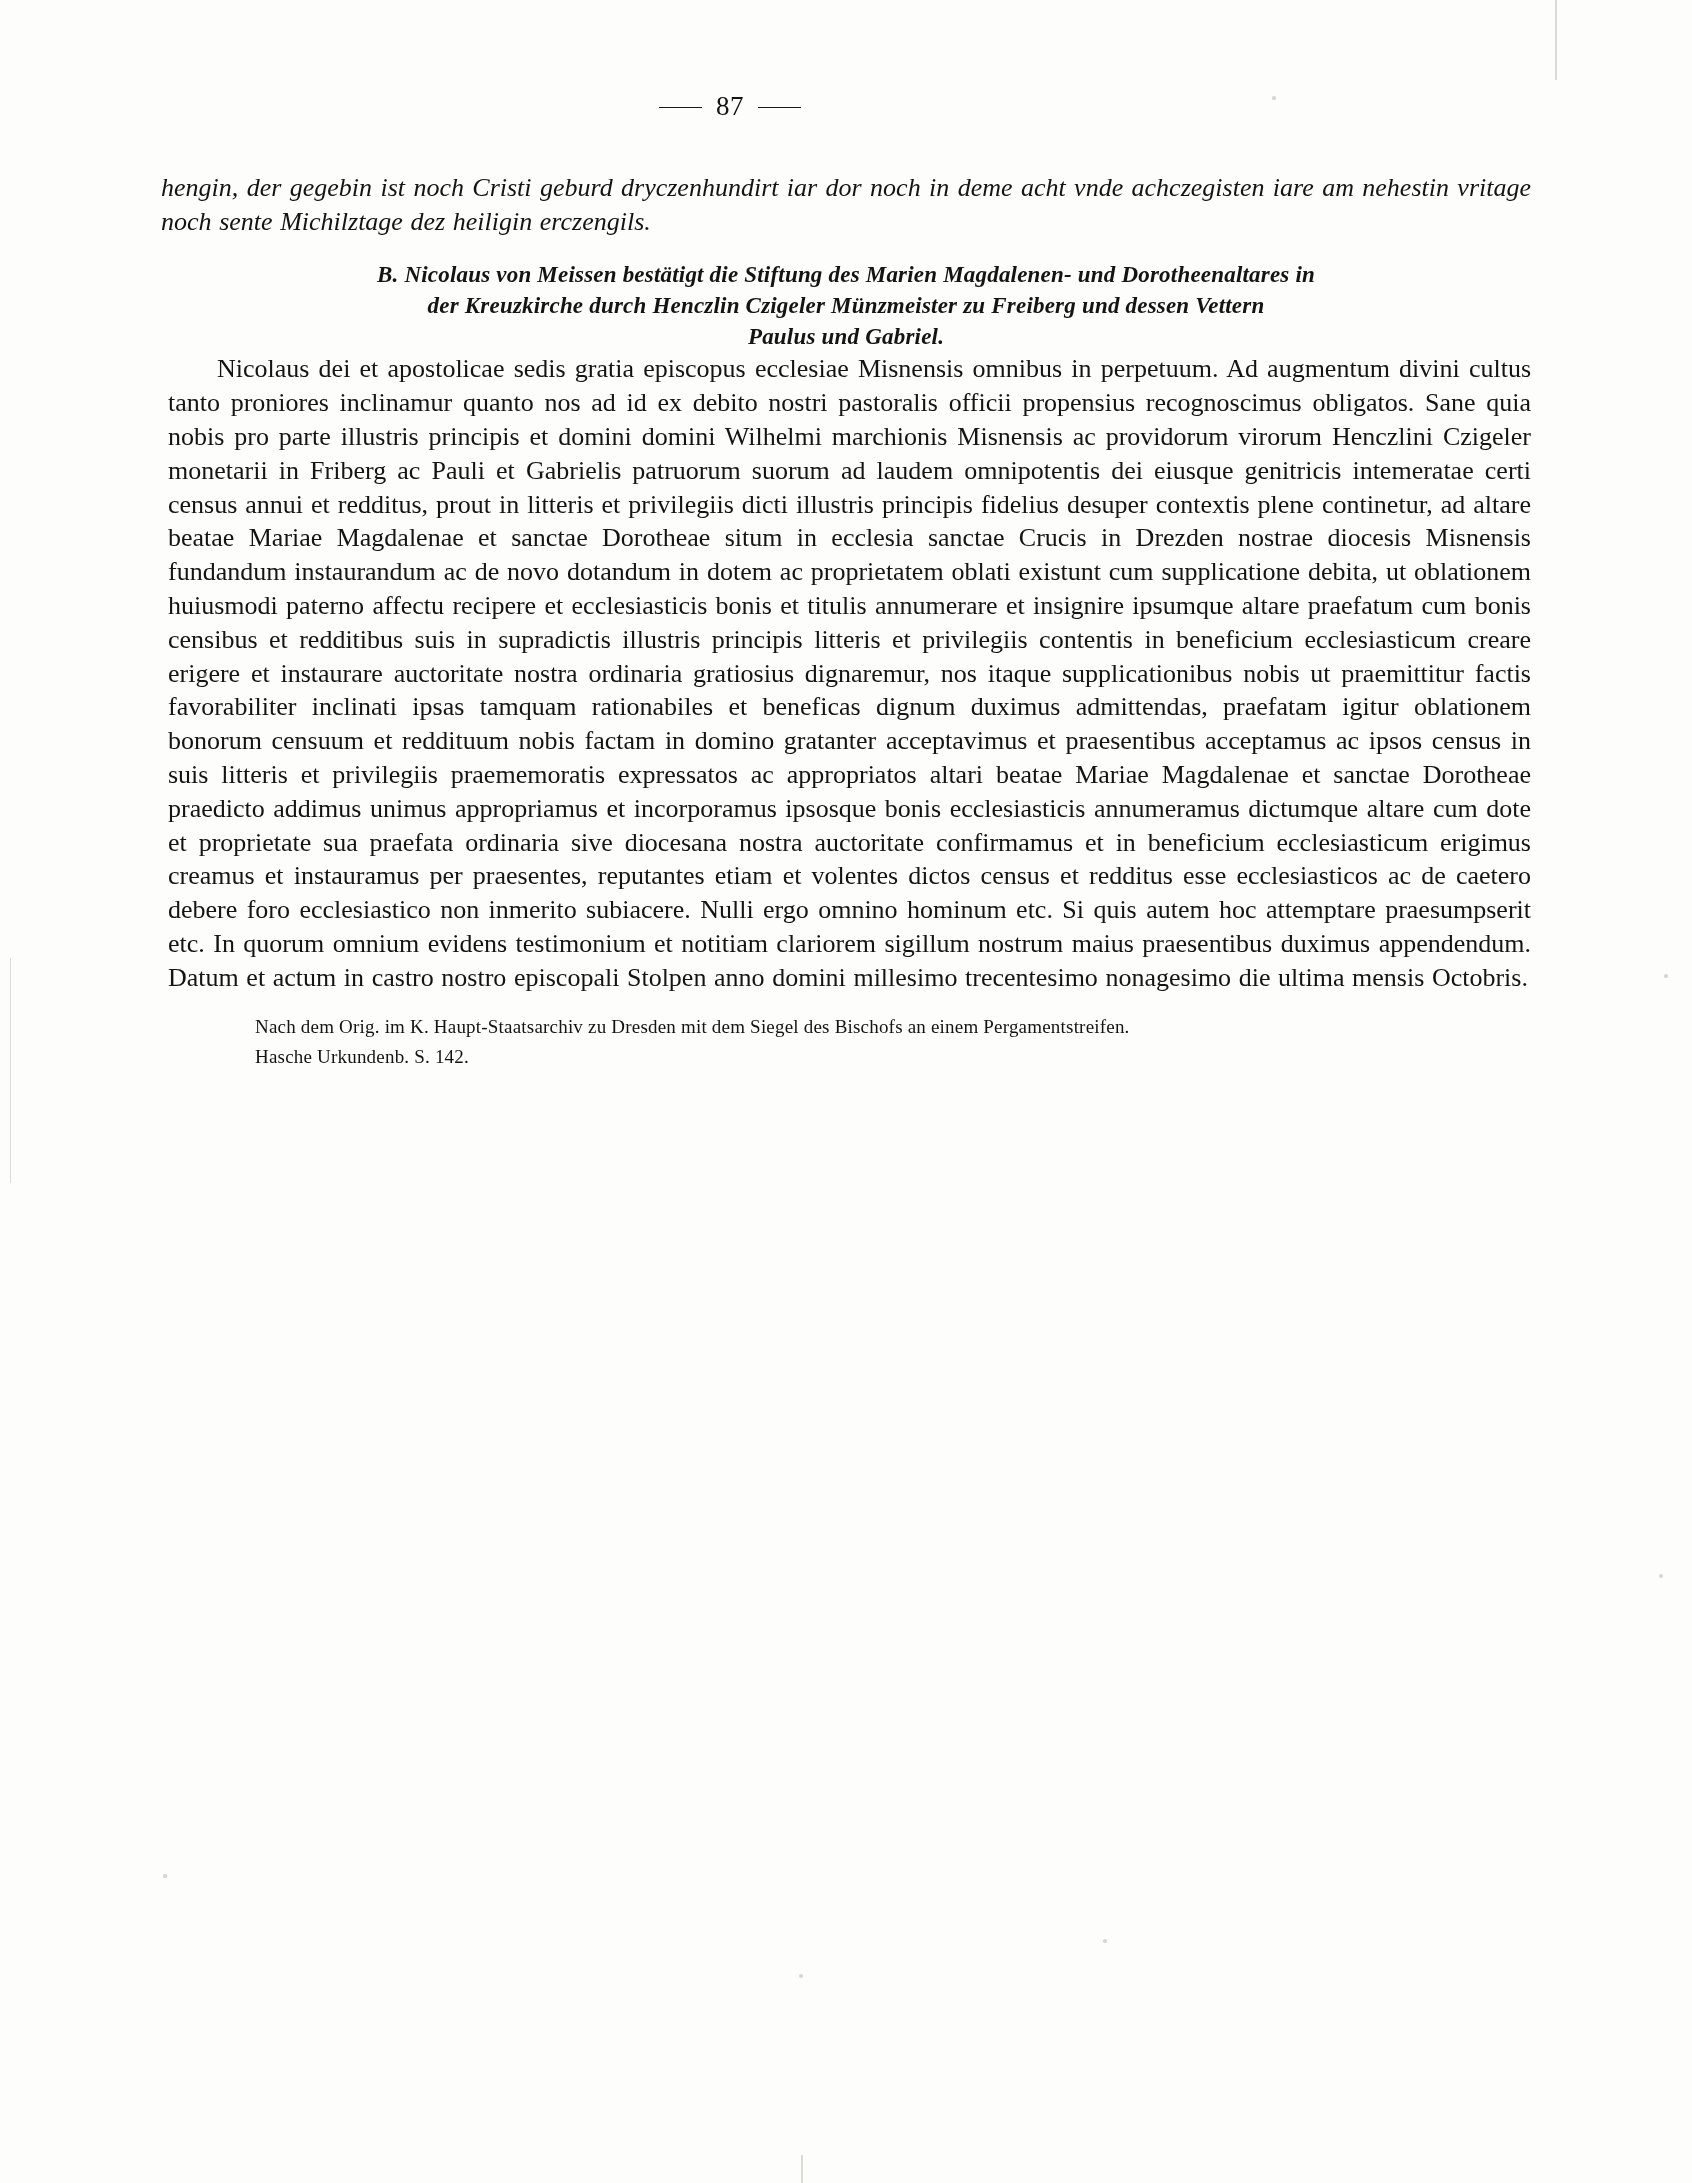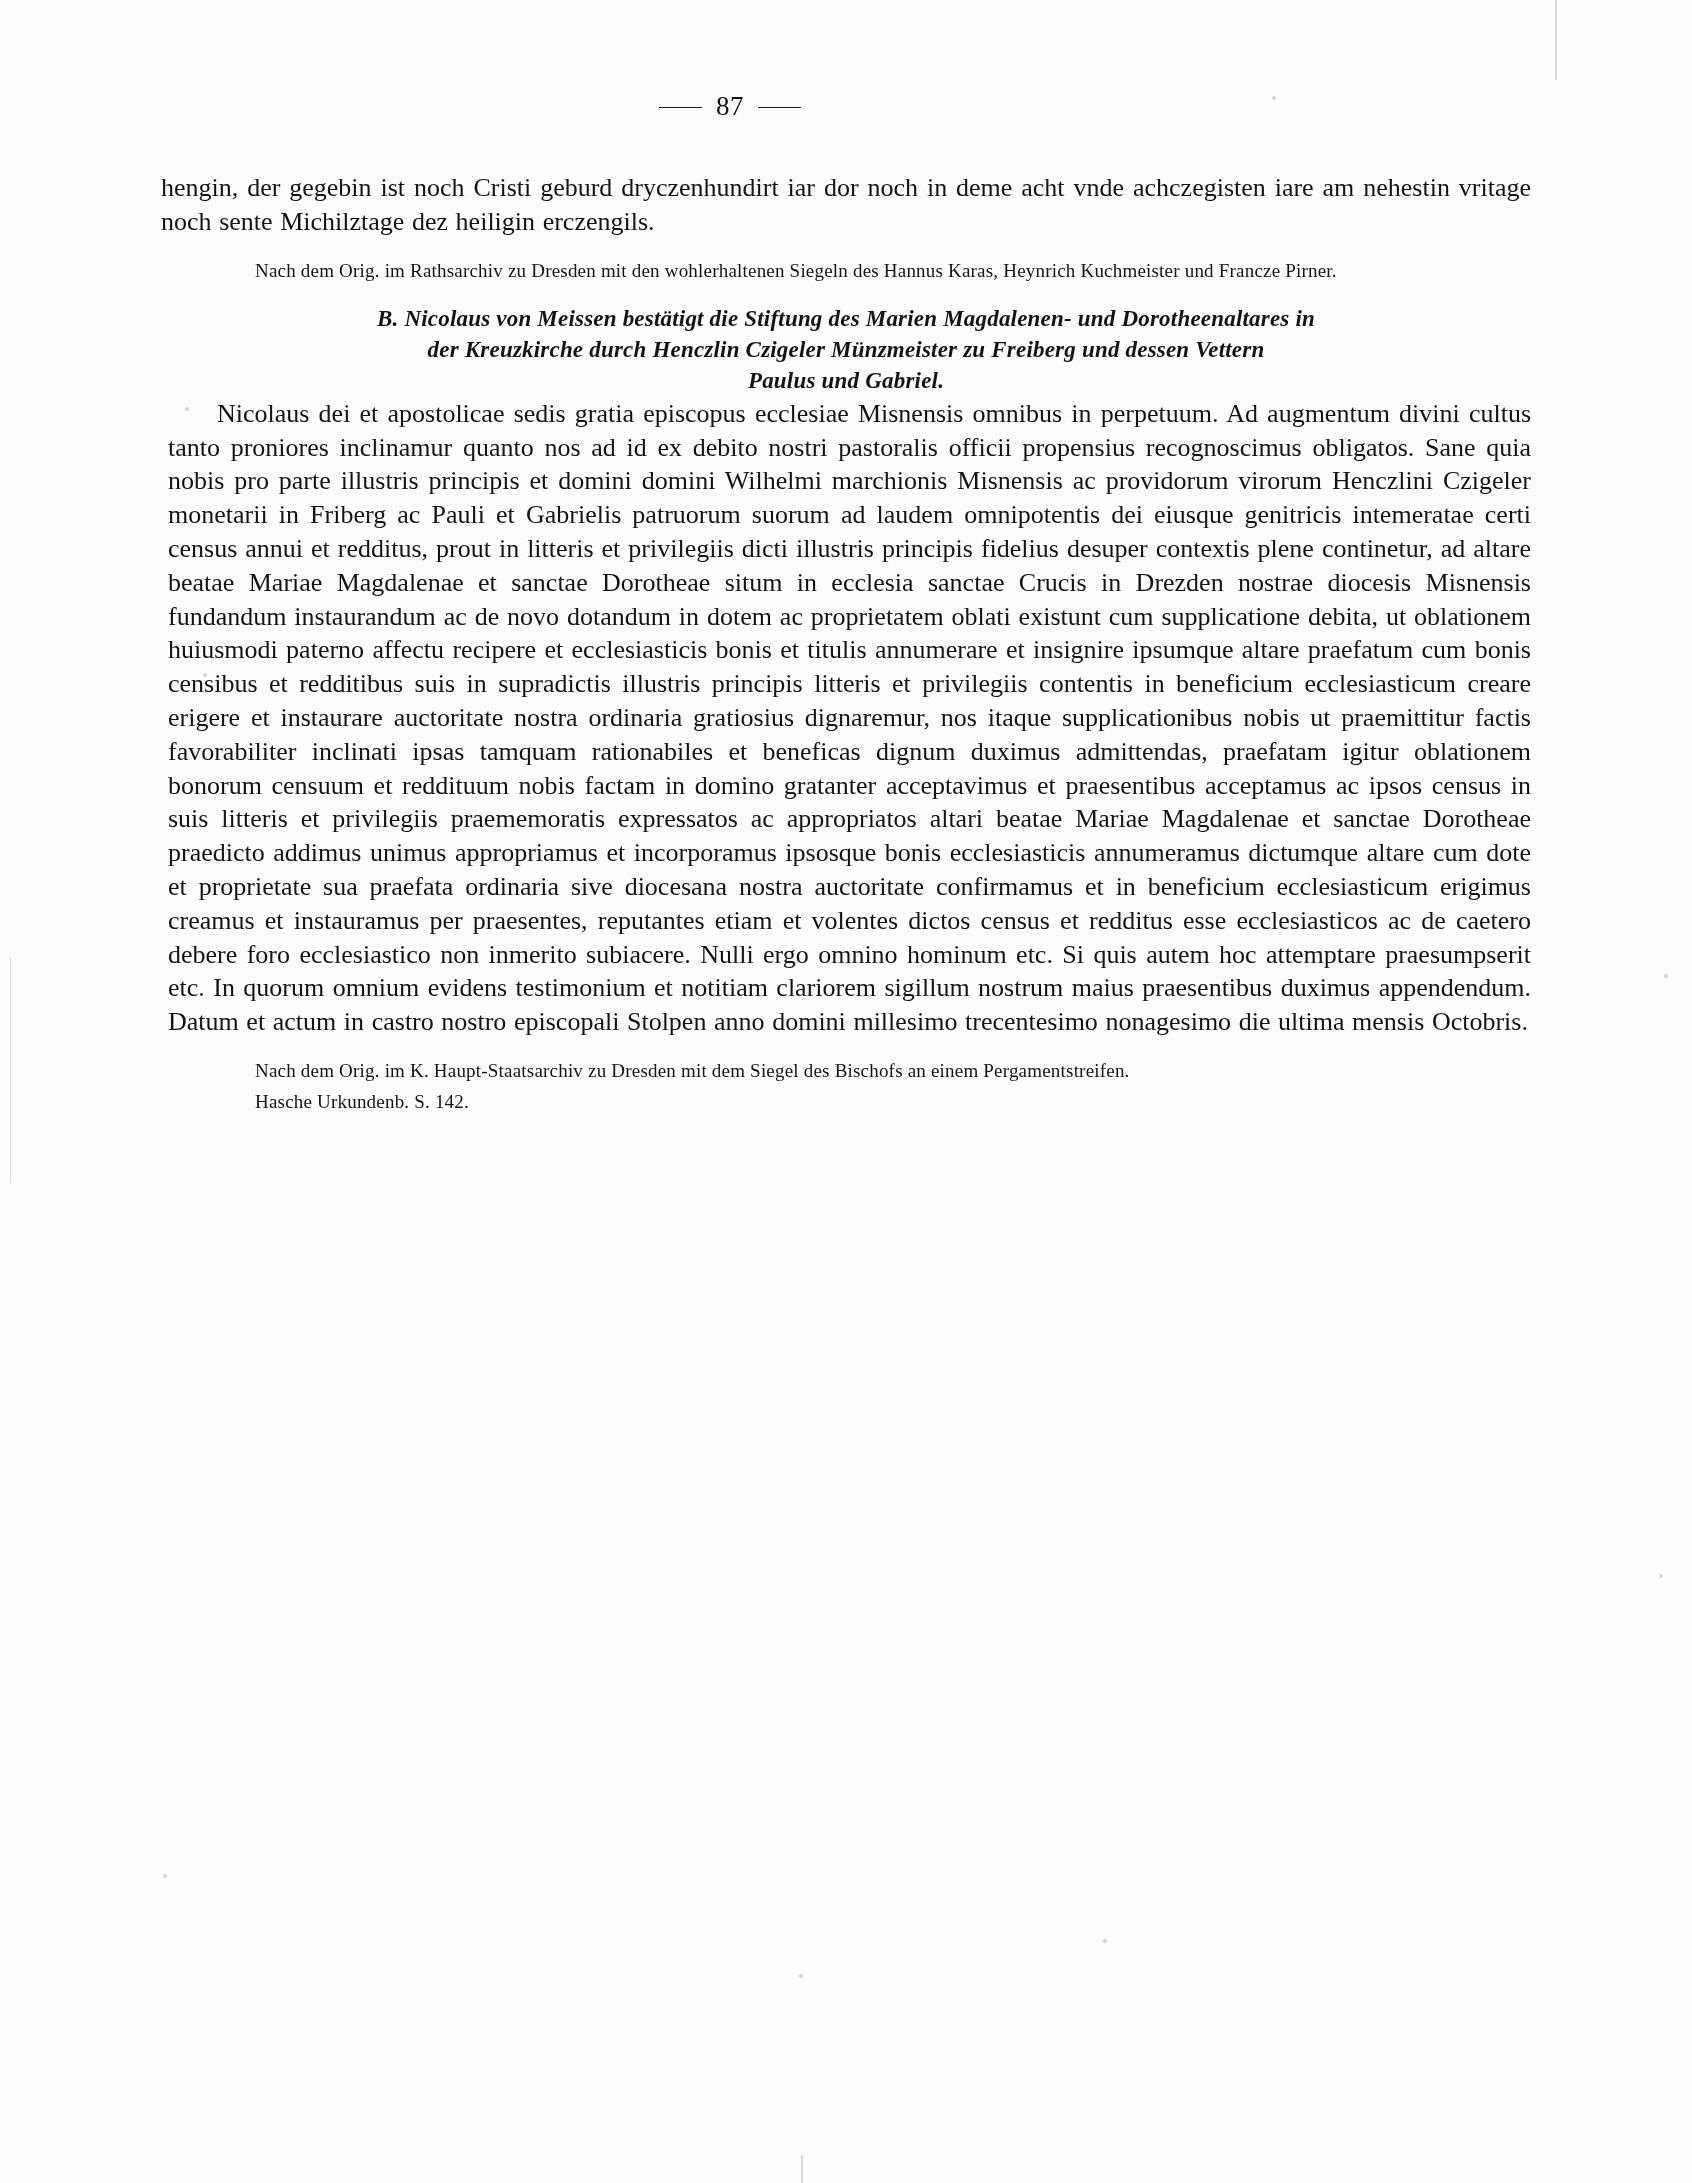--- a/index.html
+++ b/index.html
@@ -55,20 +55,21 @@
   p.body {
     margin: 0 0 0 0;
     font-size: 26px;
     line-height: 1.30;
     text-align: justify;
     text-align-last: left;
     word-spacing: 1.1px;
   }
   p.body.cont {
     text-indent: 0;
+    font-style: italic;
   }
   p.body.indent {
     text-indent: 49px;
     margin-left: 7px;
   }
 
   
   p.note {
     margin: 19px 0 0 0;
     font-size: 19px;
@@ -129,21 +130,20 @@
 <div class="page">
 
   <div class="folio">
     <span class="rule"></span><span class="num">87</span><span class="rule"></span>
   </div>
 
   <div class="content">
 
     <p class="body cont">hengin, der gegebin ist noch Cristi geburd dryczenhundirt iar dor noch in deme acht vnde achczegisten iare am nehestin vritage noch sente Michilztage dez heiligin erczengils.</p>
 
-    <p class="note first-indent">Nach dem Orig. im Rathsarchiv zu Dresden mit den wohlerhaltenen Siegeln des Hannus Karas, Heynrich Kuchmeister und Francze Pirner.</p>
 
 
     <p class="regest">
       <span class="ln">B. Nicolaus von Meissen bestätigt die Stiftung des Marien Magdalenen- und Dorotheenaltares in</span>
       <span class="ln">der Kreuzkirche durch Henczlin Czigeler Münzmeister zu Freiberg und dessen Vettern</span>
       <span class="ln">Paulus und Gabriel.</span>
     </p>
 
     <p class="body indent regest-body">Nicolaus dei et apostolicae sedis gratia episcopus ecclesiae Misnensis omnibus in perpetuum. Ad augmentum divini cultus tanto proniores inclinamur quanto nos ad id ex debito nostri pastoralis officii propensius recognoscimus obligatos. Sane quia nobis pro parte illustris principis et domini domini Wilhelmi marchionis Misnensis ac providorum virorum Henczlini Czigeler monetarii in Friberg ac Pauli et Gabrielis patruorum suorum ad laudem omnipotentis dei eiusque genitricis intemeratae certi census annui et redditus, prout in litteris et privilegiis dicti illustris principis fidelius desuper contextis plene continetur, ad altare beatae Mariae Magdalenae et sanctae Dorotheae situm in ecclesia sanctae Crucis in Drezden nostrae diocesis Misnensis fundandum instaurandum ac de novo dotandum in dotem ac proprietatem oblati existunt cum supplicatione debita, ut oblationem huiusmodi paterno affectu recipere et ecclesiasticis bonis et titulis annumerare et insignire ipsumque altare praefatum cum bonis censibus et redditibus suis in supradictis illustris principis litteris et privilegiis contentis in beneficium ecclesiasticum creare erigere et instaurare auctoritate nostra ordinaria gratiosius dignaremur, nos itaque supplicationibus nobis ut praemittitur factis favorabiliter inclinati ipsas tamquam rationabiles et beneficas dignum duximus admittendas, praefatam igitur oblationem bonorum censuum et reddituum nobis factam in domino gratanter acceptavimus et praesentibus acceptamus ac ipsos census in suis litteris et privilegiis praememoratis expressatos ac appropriatos altari beatae Mariae Magdalenae et sanctae Dorotheae praedicto addimus unimus appropriamus et incorporamus ipsosque bonis ecclesiasticis annumeramus dictumque altare cum dote et proprietate sua praefata ordinaria sive diocesana nostra auctoritate confirmamus et in beneficium ecclesiasticum erigimus creamus et instauramus per praesentes, reputantes etiam et volentes dictos census et redditus esse ecclesiasticos ac de caetero debere foro ecclesiastico non inmerito subiacere. Nulli ergo omnino hominum etc. Si quis autem hoc attemptare praesumpserit etc. In quorum omnium evidens testimonium et notitiam clariorem sigillum nostrum maius praesentibus duximus appendendum. Datum et actum in castro nostro episcopali Stolpen anno domini millesimo trecentesimo nonagesimo die ultima mensis Octobris.</p>
 

